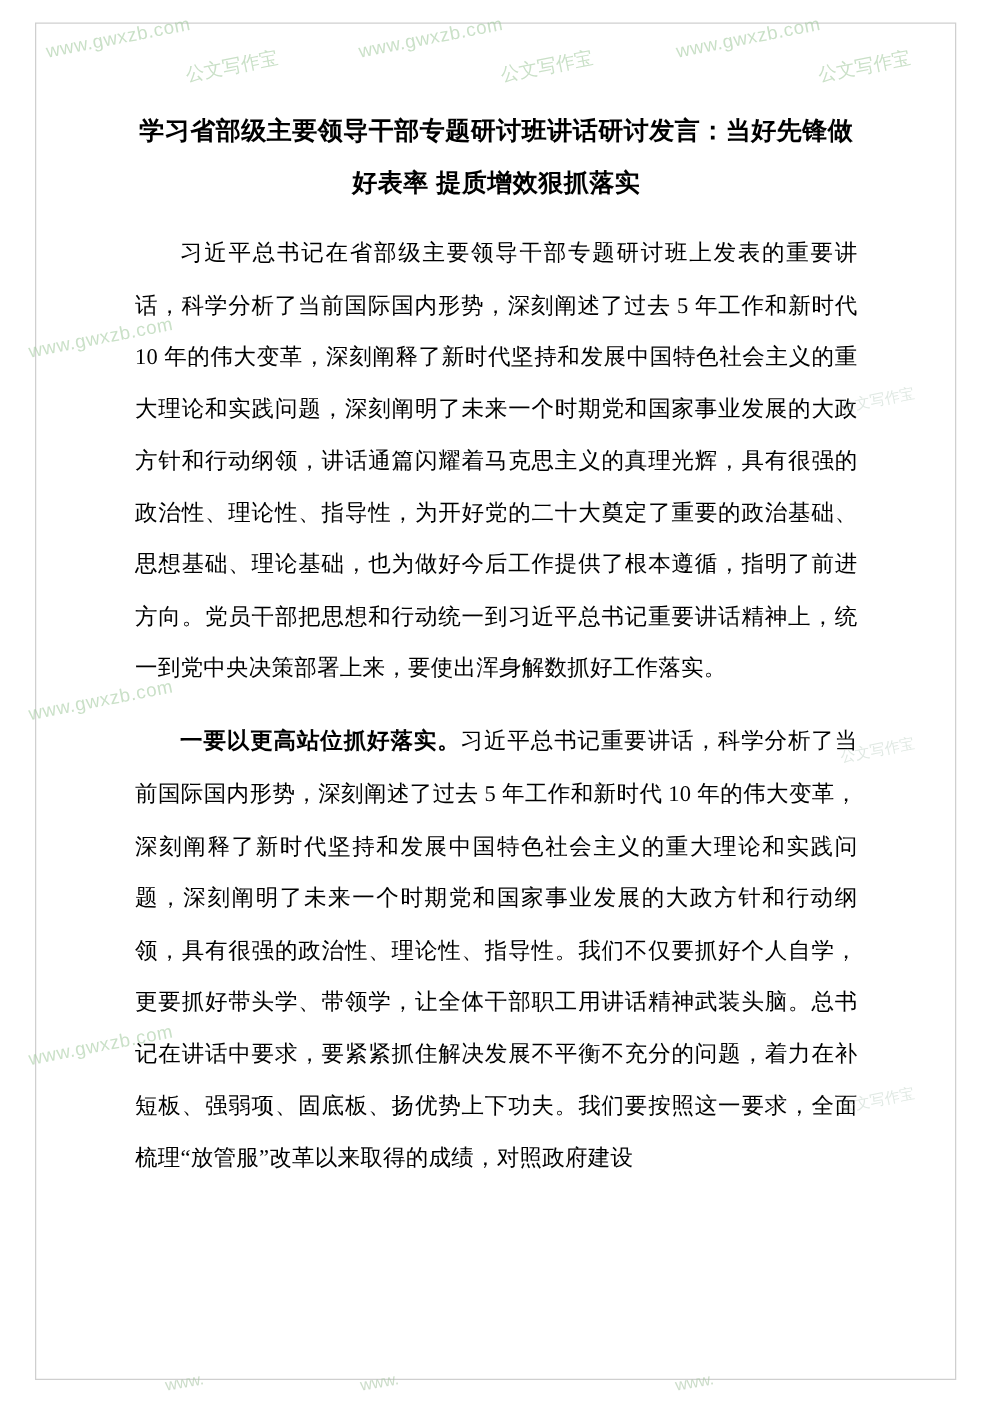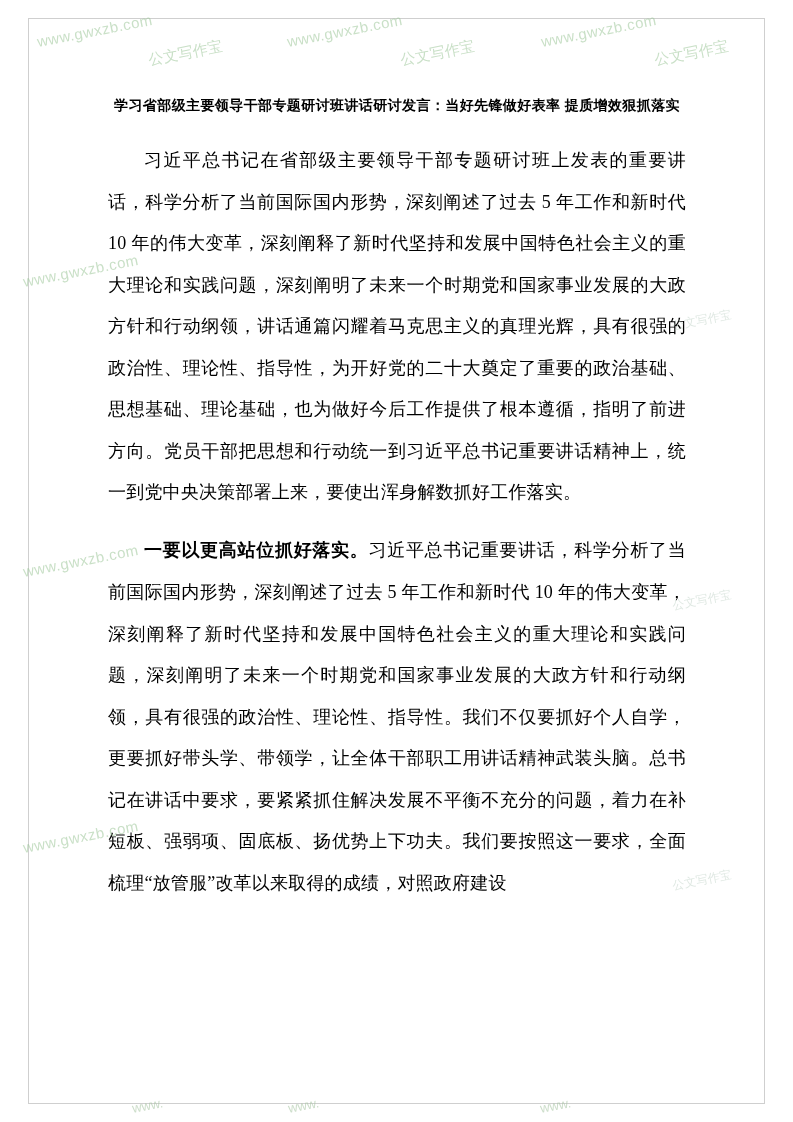--- a/index.html
+++ b/index.html
@@ -69,21 +69,21 @@
   
   #content {
     position: absolute;
     left: 108px;
     top: 84px;
     width: 578px;
     z-index: 2;
   }
   h1.doc-title {
     font-family: "Liberation Sans", sans-serif;
-    font-size: 14px;
+    font-size: 20px;
     font-weight: bold;
     line-height: 42px;
     text-align: center;
     margin: 0 0 14px 0;
     letter-spacing: .4px;
     color: #000;
   }
   p.para {
     font-size: 18px;
     line-height: 41.5px;

